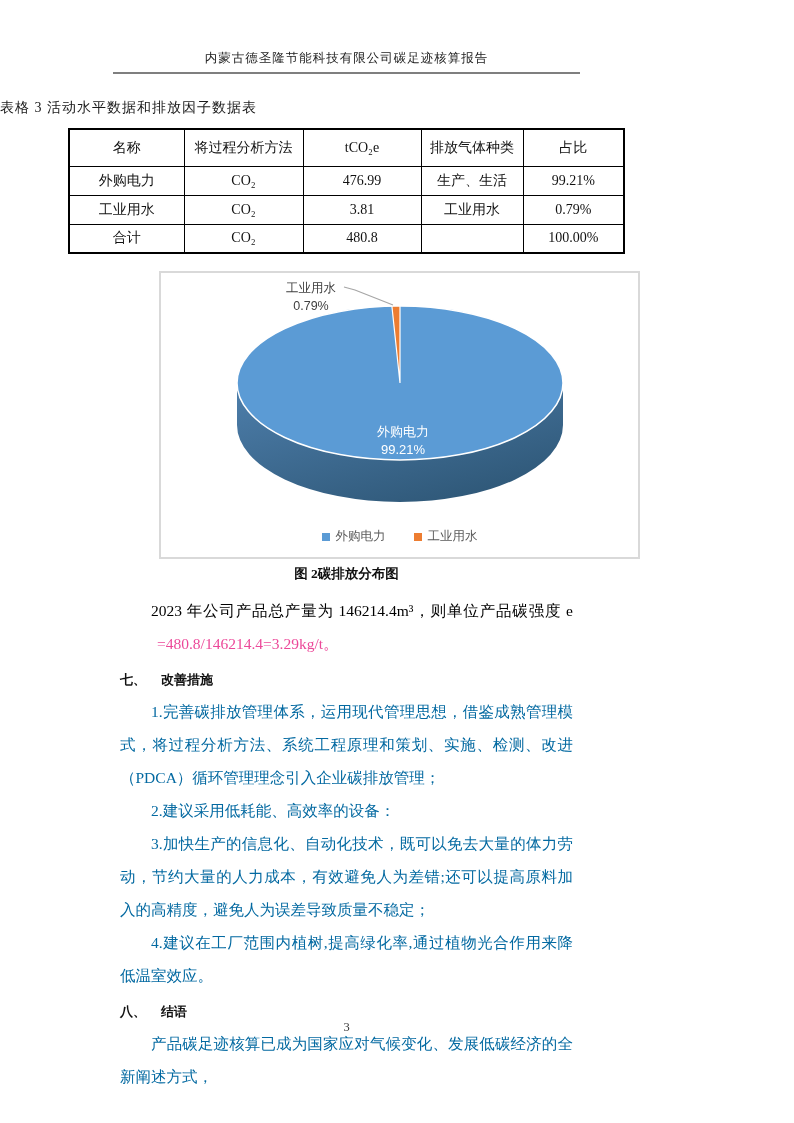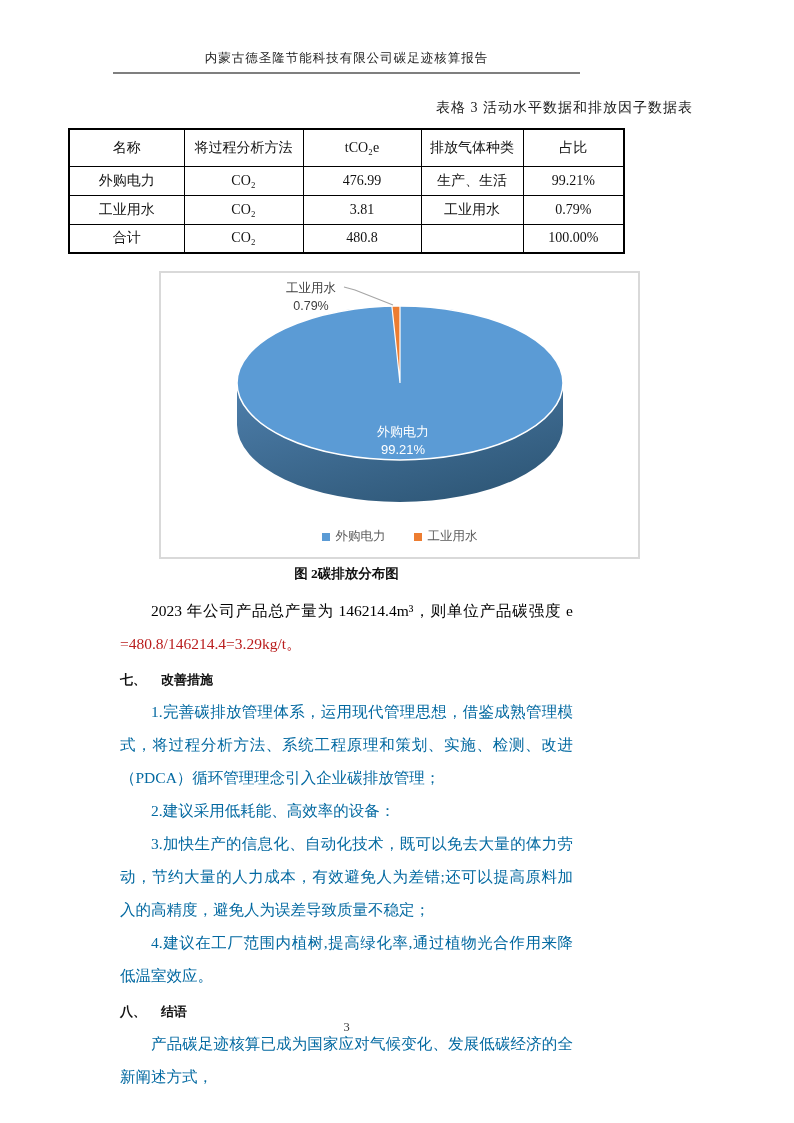--- a/index.html
+++ b/index.html
@@ -8,21 +8,21 @@
     position:relative; width:693px; height:1123px; background:#fff;
     font-family:"Liberation Serif", serif; color:#1a1a1a; overflow:hidden;
   }
   
   .doc-header {
     margin:0 113px; padding-top:50px; padding-bottom:5px;
     text-align:center; font-size:12.5px; letter-spacing:1px;
     border-bottom:2px solid #7f7f7f; color:#222;
   }
   
-  .table-title { text-align:right; font-size:14px; margin-top:25px; letter-spacing:1px; }
+  .table-title { text-align:left; font-size:14px; margin-top:25px; letter-spacing:1px; }
   table.data-table {
     width:555px; margin:11px auto 0 auto; border-collapse:collapse;
     border:2.2px solid #000; table-layout:fixed;
   }
   table.data-table th, table.data-table td {
     border:1.6px solid #000; text-align:center; vertical-align:middle;
     font-size:14px; font-weight:normal; color:#111; padding:0 2px;
   }
   table.data-table thead tr { height:37px; }
   table.data-table tbody tr { height:29px; }
@@ -40,21 +40,21 @@
   .legend-swatch { width:8px; height:8px; display:inline-block; }
   .sw-power { background:#5B9BD5; }
   .sw-water { background:#ED7D31; }
   .fig-caption { text-align:center; font-weight:bold; font-size:13.5px; margin-top:6px; color:#111; }
   
   .content { margin:0 120px; }
   .para-line1 {
     font-size:15.5px; line-height:33px; text-indent:2em;
     text-align:justify; text-align-last:justify; margin-top:11px; color:#000000;
   }
-  .para-line2 { font-size:15.5px; line-height:33px; color:#b91c1c; }
+  .para-line2 { font-size:15.5px; line-height:33px; color:#ec4899;margin-left:37px; }
   h2.sec-heading { font-size:13px; font-weight:bold; color:#111; margin:7px 0 2px 0; line-height:26px; }
   h2.sec-heading .sec-num { margin-right:15px; }
   p.body-para {
     font-size:15.5px; line-height:33px; text-indent:2em;
     text-align:justify; color:#0369a1;
   }
   .page-num {
     position:absolute; top:1020px; left:0; right:0;
     text-align:center; font-size:12.5px; color:#333;
   }

